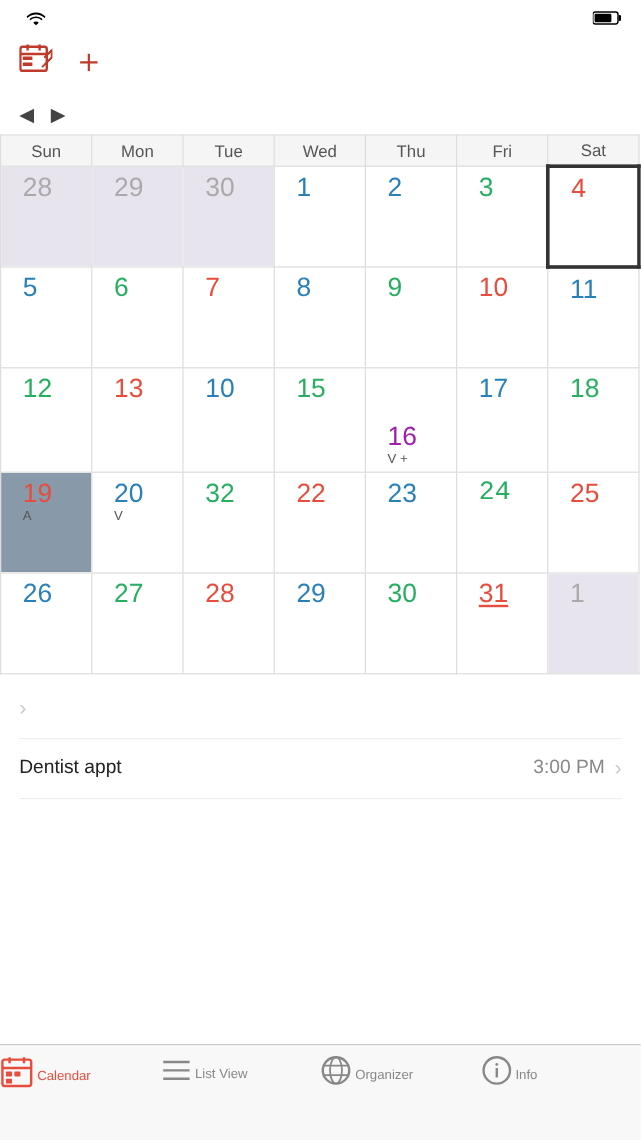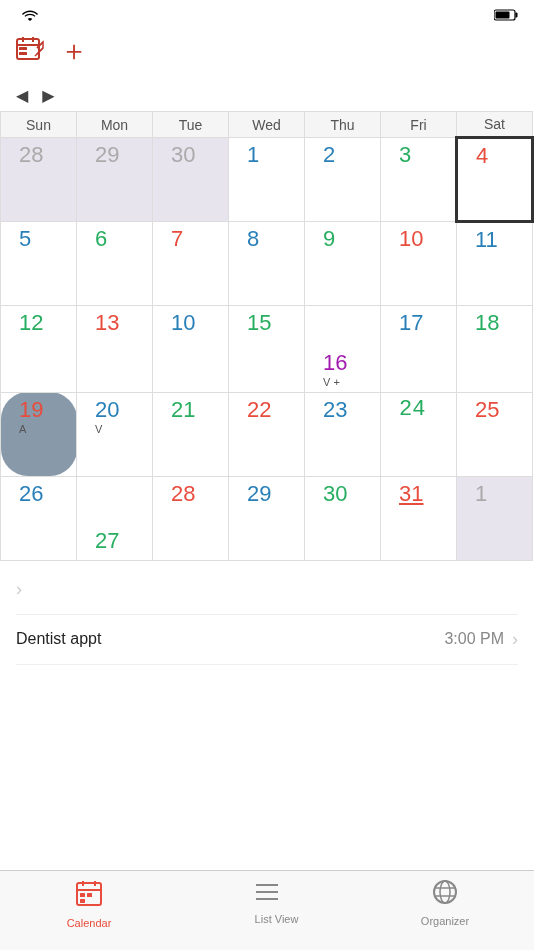--- a/index.html
+++ b/index.html
@@ -132,21 +132,21 @@
       height: 80px;
       border-top: 1px solid #ccc;
       display: flex;
       align-items: flex-start;
       padding-top: 8px;
       background: #f8f8f8;
     }
     .tab-item {
       flex: 1;
       display: flex;
-      flex-direction: column;
+      flex-direction: row;
       align-items: center;
       gap: 3px;
       cursor: pointer;
     }
     .tab-icon { font-size: 26px; }
     .tab-label { font-size: 11px; color: #888; }
     .tab-active .tab-icon { color: #e74c3c; }
     .tab-active .tab-label { color: #e74c3c; }
     .tab-inactive .tab-icon { color: #888; }
   </style>
@@ -278,50 +278,50 @@
           <div class="day-annotation">V +</div>
         </td>
         <td>
           <div class="day-num" style="color: rgb(41, 128, 185);">17</div>
         </td>
         <td>
           <div class="day-num" style="color: rgb(39, 174, 96);">18</div>
         </td>
       </tr>
       <tr>
-        <td style="background: rgb(136, 153, 170); border-radius: 27px;">
+        <td style="background: rgb(136, 153, 170);">
           <div class="day-num" style="color: rgb(231, 76, 60);">19</div>
           <div class="day-annotation">A</div>
         </td>
         <td>
           <div class="day-num" style="color: rgb(41, 128, 185);">20</div>
           <div class="day-annotation">V</div>
         </td>
         <td>
-          <div class="day-num" style="color: rgb(39, 174, 96);">21</div>
+          <div class="day-num" style="color: rgb(39, 174, 96);">32</div>
         </td>
         <td>
           <div class="day-num" style="color: rgb(231, 76, 60);">22</div>
         </td>
         <td>
           <div class="day-num" style="color: rgb(41, 128, 185);">23</div>
         </td>
         <td>
           <div class="day-num" style="color: rgb(39, 174, 96); font-family: Liberation Mono, monospace;">24</div>
         </td>
         <td>
           <div class="day-num" style="color: rgb(231, 76, 60);">25</div>
         </td>
       </tr>
       <tr>
         <td>
           <div class="day-num" style="color: rgb(41, 128, 185);">26</div>
         </td>
         <td>
-          <div class="day-num" style="color: rgb(39, 174, 96); margin-top: 47px;">27</div>
+          <div class="day-num" style="color: rgb(39, 174, 96);">27</div>
         </td>
         <td>
           <div class="day-num" style="color: rgb(231, 76, 60);">28</div>
         </td>
         <td>
           <div class="day-num" style="color: rgb(41, 128, 185);">29</div>
         </td>
         <td>
           <div class="day-num" style="color: rgb(39, 174, 96);">30</div>
         </td>
@@ -364,24 +364,32 @@
           <rect x="5" y="20" width="5" height="4" rx="0.5" fill="currentColor"></rect>
         </svg></div>
       <div class="tab-label" style="color: rgb(231, 76, 60);">Calendar</div>
     </div>
     <div class="tab-item tab-inactive">
       <div class="tab-icon" style="color: rgb(136, 136, 136);"><svg width="26" height="22" viewBox="0 0 26 22">
           <line x1="2" y1="4" x2="24" y2="4" stroke="currentColor" stroke-width="2"></line>
           <line x1="2" y1="11" x2="24" y2="11" stroke="currentColor" stroke-width="2"></line>
           <line x1="2" y1="18" x2="24" y2="18" stroke="currentColor" stroke-width="2"></line>
         </svg></div>
-      <div class="tab-label" style="color: rgb(136, 136, 136); margin-left: 19px;">List View</div>
+      <div class="tab-label" style="color: rgb(136, 136, 136);">List View</div>
     </div>
     <div class="tab-item tab-inactive">
       <div class="tab-icon" style="color: rgb(136, 136, 136);"><svg width="26" height="26" viewBox="0 0 26 26">
           <circle cx="13" cy="13" r="11" fill="none" stroke="currentColor" stroke-width="2"></circle>
           <ellipse cx="13" cy="13" rx="5" ry="11" fill="none" stroke="currentColor" stroke-width="1.5"></ellipse>
           <line x1="2" y1="9" x2="24" y2="9" stroke="currentColor" stroke-width="1.5"></line>
           <line x1="2" y1="17" x2="24" y2="17" stroke="currentColor" stroke-width="1.5"></line>
         </svg></div>
       <div class="tab-label" style="color: rgb(136, 136, 136);">Organizer</div>
     </div>
+    <div class="tab-item tab-inactive">
+      <div class="tab-icon" style="color: rgb(136, 136, 136);"><svg width="26" height="26" viewBox="0 0 26 26">
+          <circle cx="13" cy="13" r="11" fill="none" stroke="currentColor" stroke-width="2"></circle>
+          <line x1="13" y1="11" x2="13" y2="19" stroke="currentColor" stroke-width="2"></line>
+          <circle cx="13" cy="8" r="1.2" fill="currentColor"></circle>
+        </svg></div>
+      <div class="tab-label" style="color: rgb(136, 136, 136);">Info</div>
+    </div>
   </div>
 
 </body></html>

